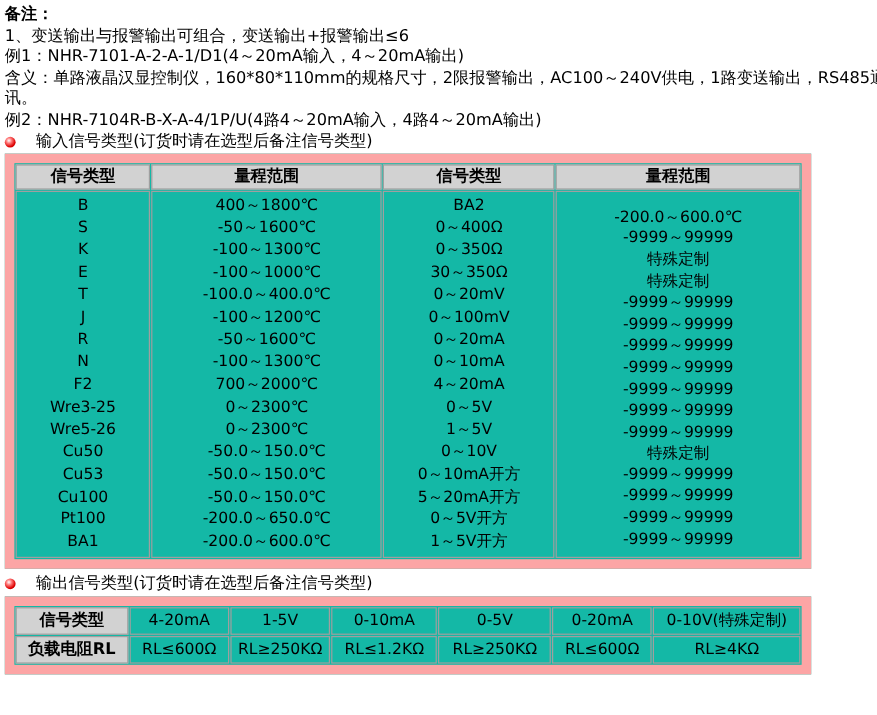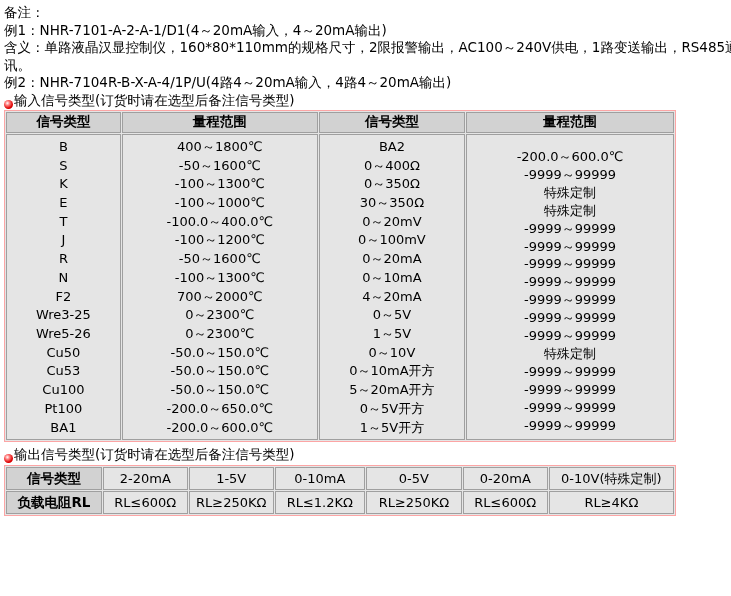--- a/index.html
+++ b/index.html
@@ -7,37 +7,37 @@
   body {
     width: 731px; height: 596px; overflow: hidden;
     font-family: "DejaVu Sans", sans-serif;
     color: #000;
   }
   .page { padding: 4px 0 0 4px; }
 
   
   .notes { font-size: 13.5px; }
   .notes .line { line-height: 17.6px; white-space: nowrap; }
-  .notes .bold { font-weight: normal; }
+  .notes .bold { font-weight: bold; }
 
   
   .section-title {
-    display: flex; align-items: flex-end;
-    font-size: 13.5px; line-height: 17px; white-space: nowrap;
+    display: flex; align-items: center;
+    font-size: 13.5px; line-height: 17px; white-space: nowrap; gap: 16px;
   }
   .bullet {
     display: inline-block; width: 9px; height: 9px; border-radius: 50%;
     background: radial-gradient(circle at 38% 35%, #ffffff 0%, #ff7a7a 28%, #dd0000 65%, #a80000 100%);
     margin-right: 1px; flex: 0 0 auto;
   }
 
   
   table {
     border-collapse: separate; border-spacing: 1px;
-    border: 1px solid #fca5a5; background: #e5e5e5;
+    border: 8px solid #fca5a5; background: #14b8a6;
     table-layout: fixed; width: 672px;
   }
   th, td {
     border: 1px solid #9f9f9f; text-align: center;
     font-size: 13px; overflow: hidden;
   }
   th { background: #d2d2d2; font-weight: bold; font-size: 13.5px; height: 21px; }
 
   
   .input-table { margin-top: 1px; }
@@ -64,20 +64,21 @@
   .output-table tr td:first-child { background: #d2d2d2; font-weight: bold; font-size: 13.5px; }
 </style>
 </head>
 <body>
 
 <div class="page">
 
   <div class="notes">
     <div class="line bold">备注：</div>
     <div>
+        <div class="line">1、变送输出与报警输出可组合，变送输出+报警输出≤6</div>
         <div class="line">例1：NHR-7101-A-2-A-1/D1(4～20mA输入，4～20mA输出)</div>
         <div class="line">含义：单路液晶汉显控制仪，160*80*110mm的规格尺寸，2限报警输出，AC100～240V供电，1路变送输出，RS485通</div>
         <div class="line">讯。</div>
         <div class="line">例2：NHR-7104R-B-X-A-4/1P/U(4路4～20mA输入，4路4～20mA输出)</div>
       </div>
   </div>
 
   <div class="section-title">
     <span class="bullet"></span>
     <span>输入信号类型(订货时请在选型后备注信号类型)</span>
@@ -194,21 +195,21 @@
           <col class="o2">
           <col class="o3">
           <col class="o4">
           <col class="o5">
           <col class="o6">
           <col class="o7">
       </colgroup>
       <tbody>
           <tr>
             <td>信号类型</td>
-            <td>2-20mA</td>
+            <td>4-20mA</td>
             <td>1-5V</td>
             <td>0-10mA</td>
             <td>0-5V</td>
             <td>0-20mA</td>
             <td>0-10V(特殊定制)</td>
           </tr>
       <tr>
             <td>负载电阻RL</td>
             <td>RL≤600Ω</td>
             <td>RL≥250KΩ</td>

